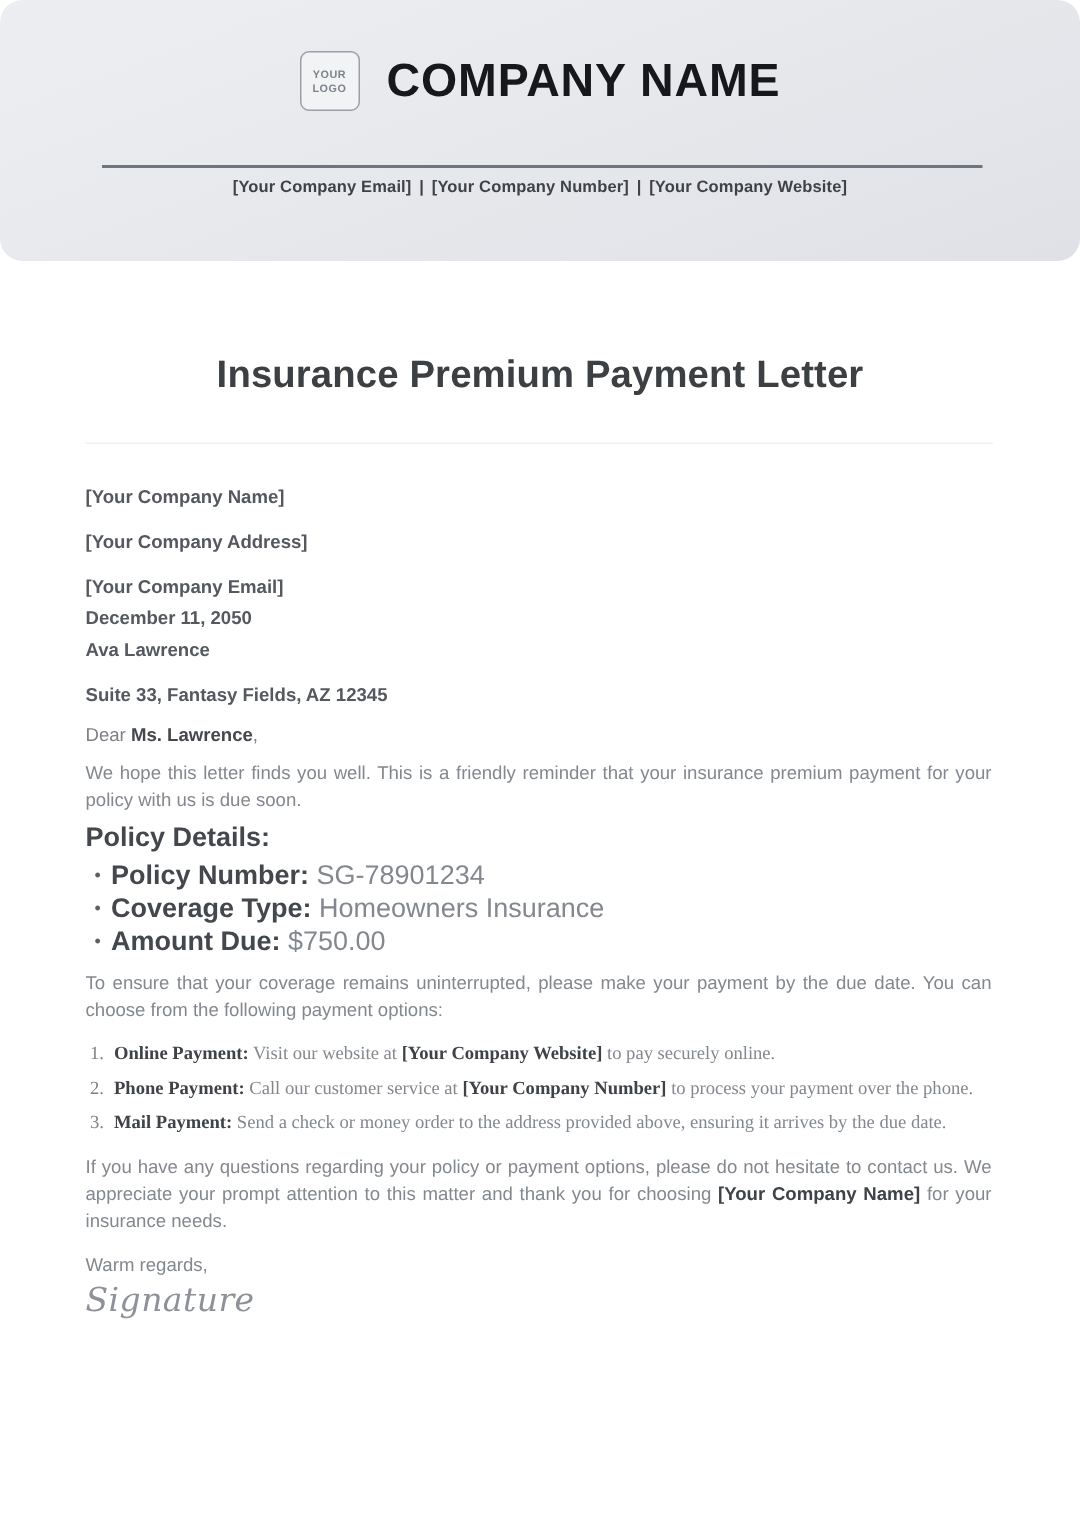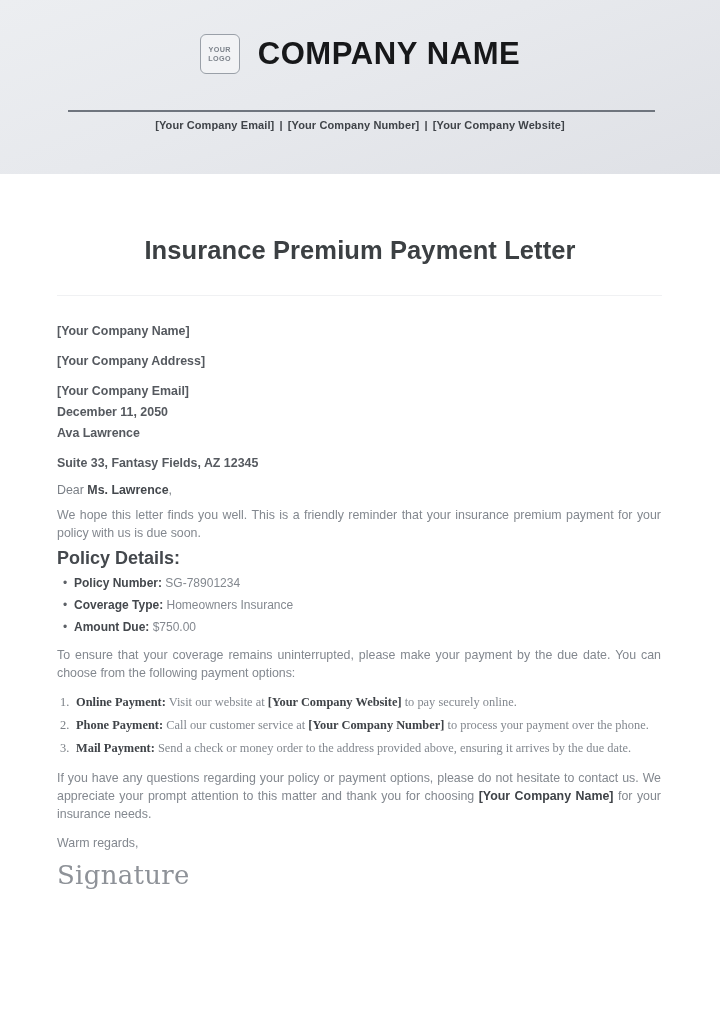--- a/index.html
+++ b/index.html
@@ -23,20 +23,21 @@
   }
 
   
   .header-band {
     position: absolute;
     left: 0;
     top: 0;
     width: 720px;
     height: 174px;
     background: linear-gradient(160deg, #eceef1 0%, #e7e9ed 45%, #dfe1e6 100%);
+    border-radius: 15px;
   }
 
   .header-top {
     position: absolute;
     left: 0;
     top: 34px;
     width: 720px;
     display: flex;
     align-items: center;
     justify-content: center;
@@ -174,21 +175,21 @@
   }
 
   ul.detail-list {
     margin: 0 0 8px 0;
     padding-left: 17px;
     list-style: none;
   }
   ul.detail-list li {
     position: relative;
     color: #83888f;
-    font-size: 12px;
+    font-size: 18px;
     line-height: 22px;
   }
   ul.detail-list li::before {
     content: "\2022";
     position: absolute;
     left: -11px;
     top: 0;
     color: #5d6167;
     font-size: 12px;
   }
@@ -231,23 +232,24 @@
   }
 
   .warm-regards {
     color: #83888f;
     font-size: 12.4px;
     line-height: 22px;
     margin-top: 2px;
   }
 
   .signature {
-    margin-top: 14px;
+    margin-top: 6px;
     font-family: "DejaVu Serif", serif;
-    font-size: 26px;
+    font-style: italic;
+    font-size: 22px;
     color: #8e9298;
     letter-spacing: 0.3px;
   }
 </style>
 </head>
 <body>
 
 <div class="page">
 
   <div class="header-band">

